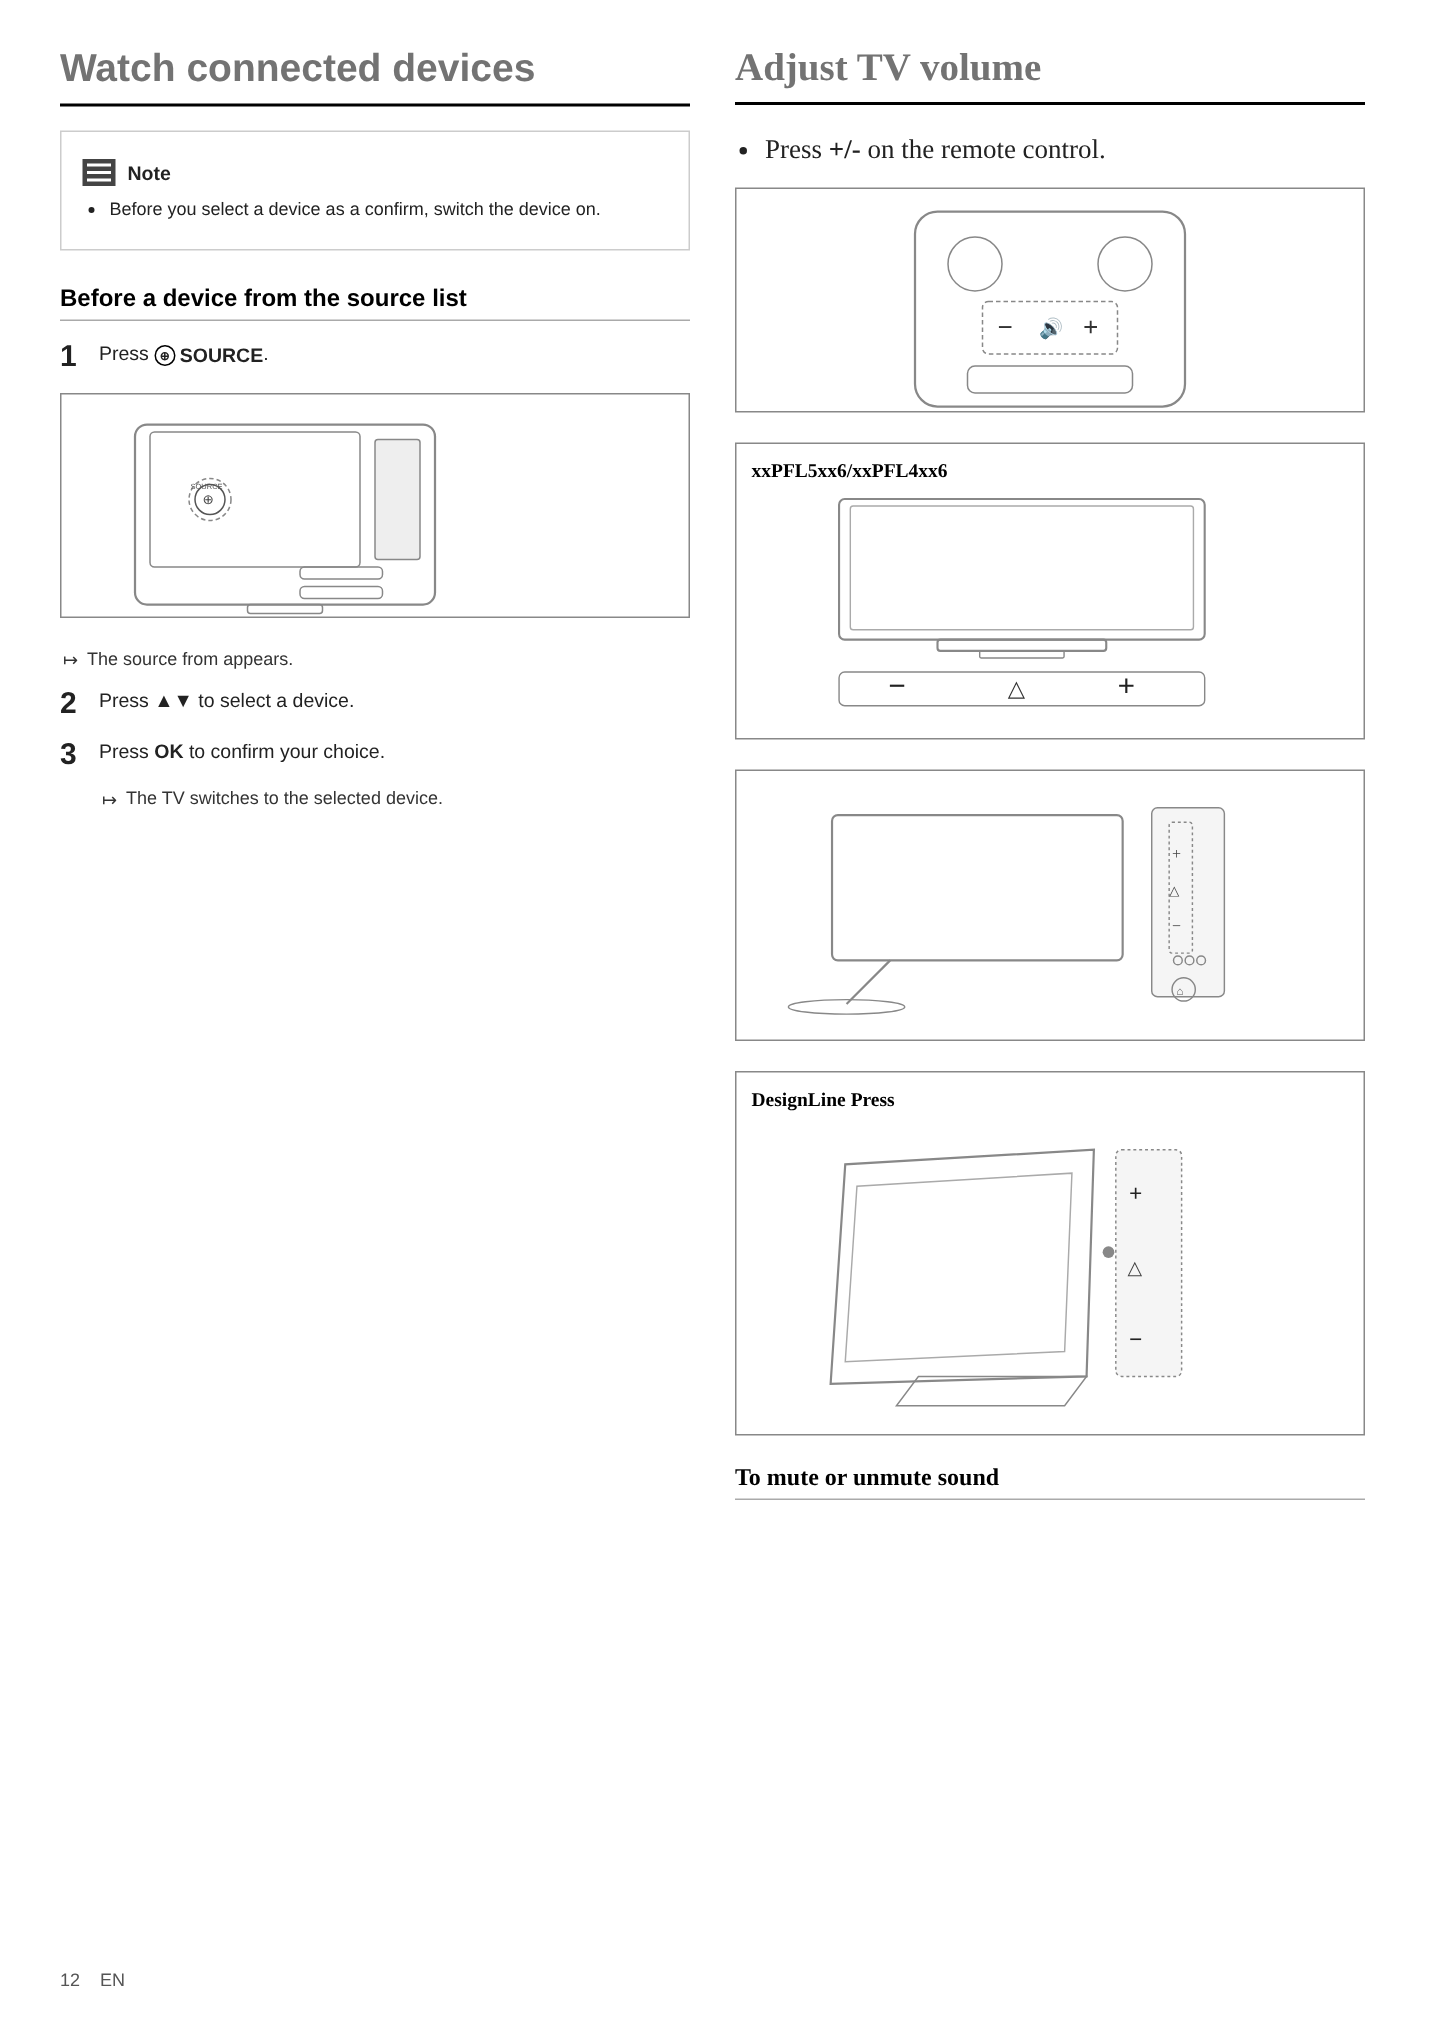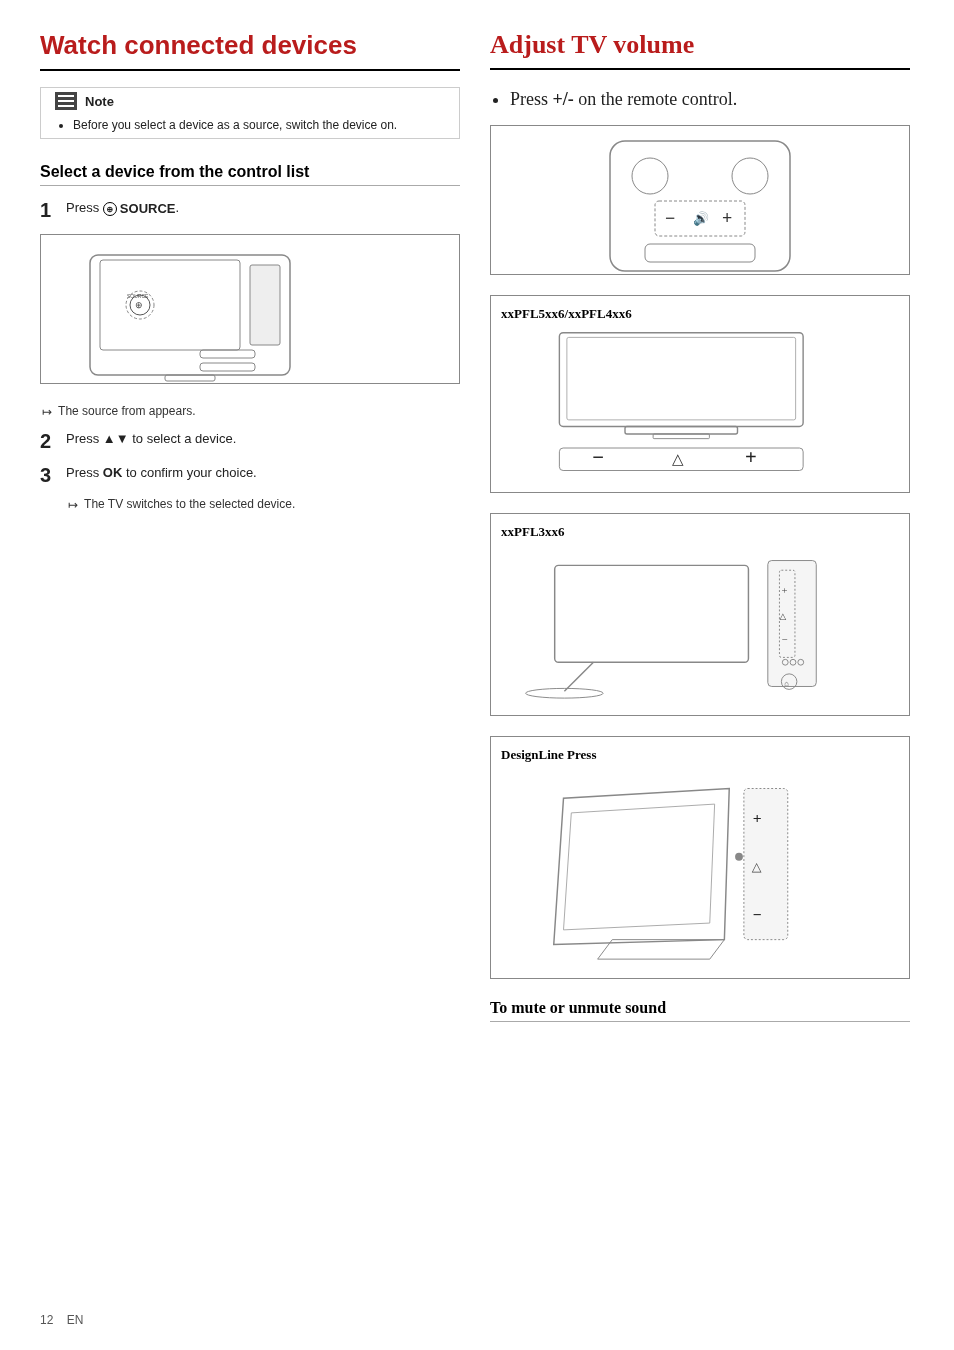--- a/index.html
+++ b/index.html
@@ -29,35 +29,35 @@
       max-width: 420px;
       font-family: Liberation Serif, serif;
     }
 
     h1.section-title {
       font-size: 26px;
       font-weight: bold;
       border-bottom: 2px solid #000;
       padding-bottom: 8px;
       margin-bottom: 16px;
-      color: #b91c1c;
+      color: #737373;
     }
 
     h2.sub-section-title {
       font-size: 16px;
       font-weight: bold;
       border-bottom: 1px solid #aaa;
       padding-bottom: 4px;
       margin-bottom: 12px;
       color: #000;
     }
 
     .note-box {
       border: 1px solid #ccc;
-      padding: 4px 14px;
+      padding: 18px 14px;
       margin-bottom: 24px;
     }
 
     .note-header {
       display: flex;
       align-items: center;
       gap: 8px;
       margin-bottom: 6px;
       font-weight: bold;
       font-size: 13px;
@@ -184,25 +184,25 @@
     <div class="note-box">
       <div class="note-header">
         <div class="note-icon">
           <span></span>
           <span></span>
           <span></span>
         </div>
         <span>Note</span>
       </div>
       <ul>
-        <li>Before you select a device as a source, switch the device on.</li>
+        <li>Before you select a device as a confirm, switch the device on.</li>
       </ul>
     </div>
 
-    <h2 class="sub-section-title">Select a device from the control list</h2>
+    <h2 class="sub-section-title">Before a device from the source list</h2>
 
     <div class="step">
       <div class="step-number">1</div>
       <div class="step-content">
         Press
         <span style="display:inline-flex;align-items:center;gap:3px;">
           <span style="display:inline-block;width:14px;height:14px;border:1.5px solid #000;border-radius:50%;text-align:center;font-size:8px;line-height:13px;font-weight:bold;">⊕</span>
           <strong>SOURCE</strong>
         </span>.
       </div>
@@ -298,21 +298,20 @@
 
         <text x="55" y="145" font-size="22" fill="#222" font-weight="bold">−</text>
 
         <text x="140" y="145" font-size="16" fill="#333">△</text>
 
         <text x="218" y="145" font-size="22" fill="#222" font-weight="bold">+</text>
       </svg>
     </div>
 
     <div class="diagram-box">
-      <div class="diagram-label">xxPFL3xx6</div>
       <svg viewBox="0 0 340 160" width="100%" height="155">
 
         <rect x="20" y="20" width="200" height="100" rx="4" fill="none" stroke="#888" stroke-width="1.5"></rect>
 
         <line x1="60" y1="120" x2="30" y2="150" stroke="#888" stroke-width="1.5"></line>
         <ellipse cx="30" cy="152" rx="40" ry="5" fill="none" stroke="#888" stroke-width="1"></ellipse>
 
         <rect x="240" y="15" width="50" height="130" rx="4" fill="#f5f5f5" stroke="#888" stroke-width="1"></rect>
 
         <rect x="252" y="25" width="16" height="90" rx="2" fill="none" stroke="#888" stroke-width="1" stroke-dasharray="2,2"></rect>

